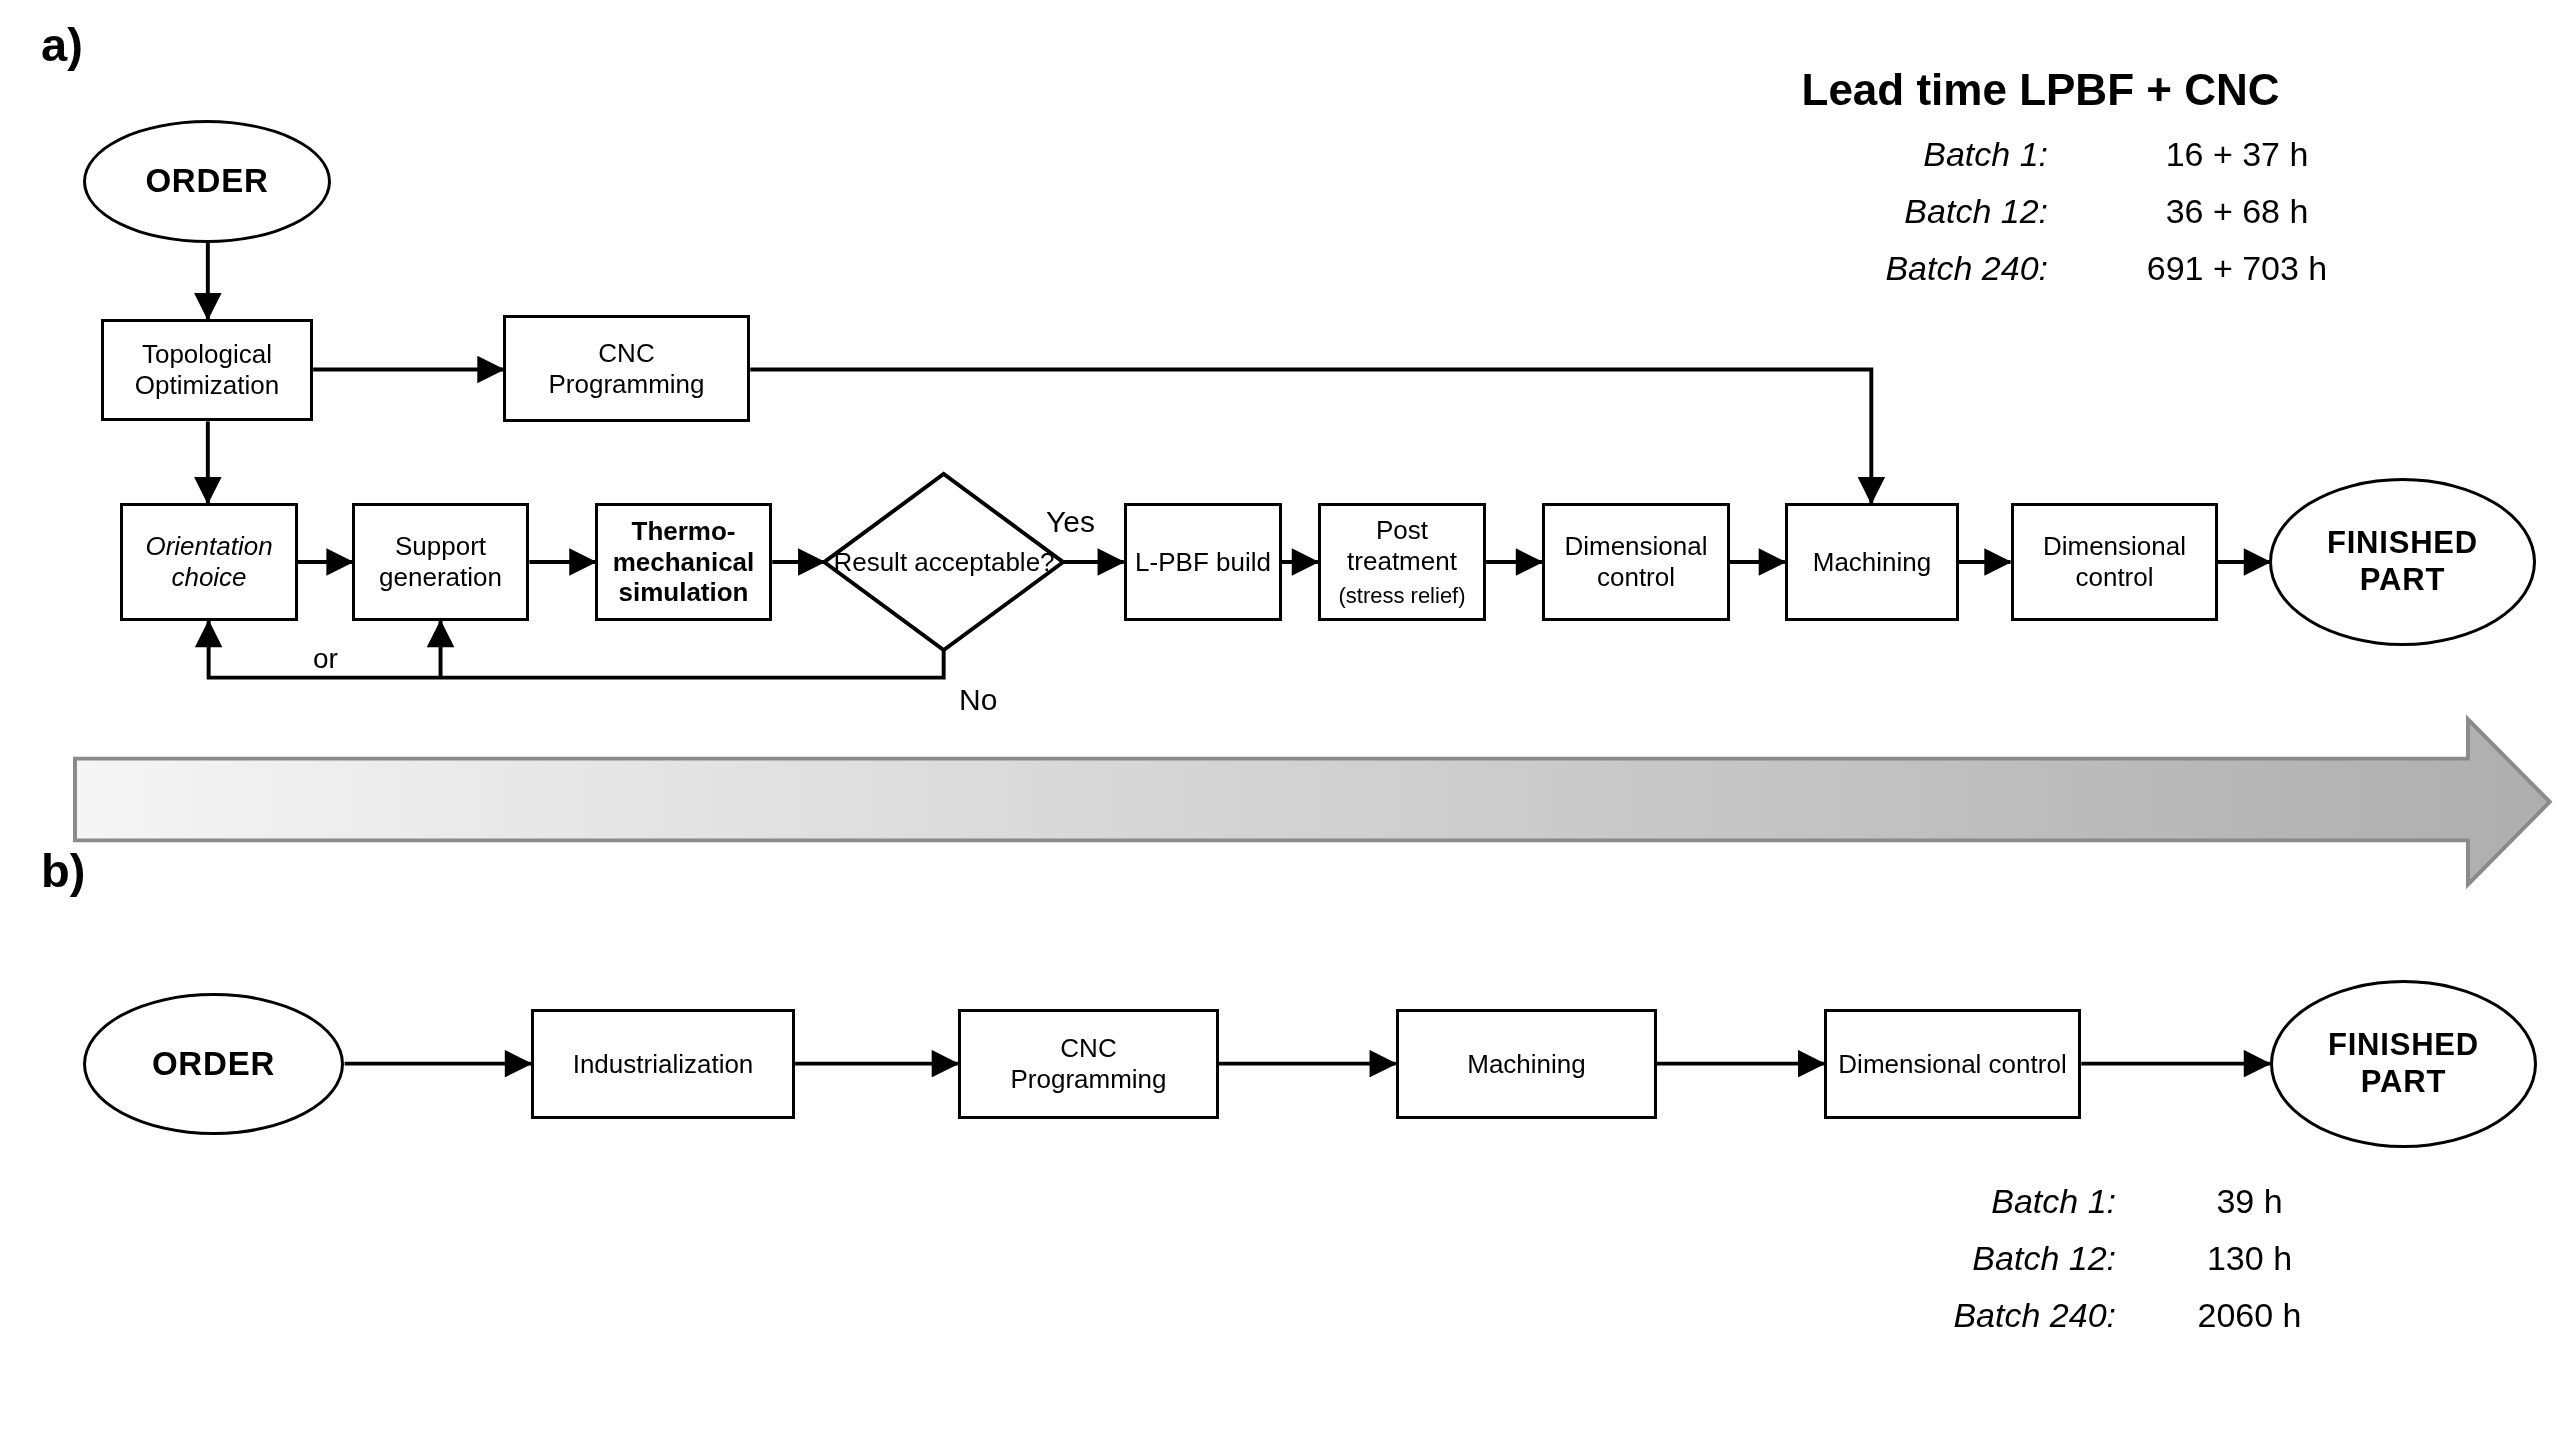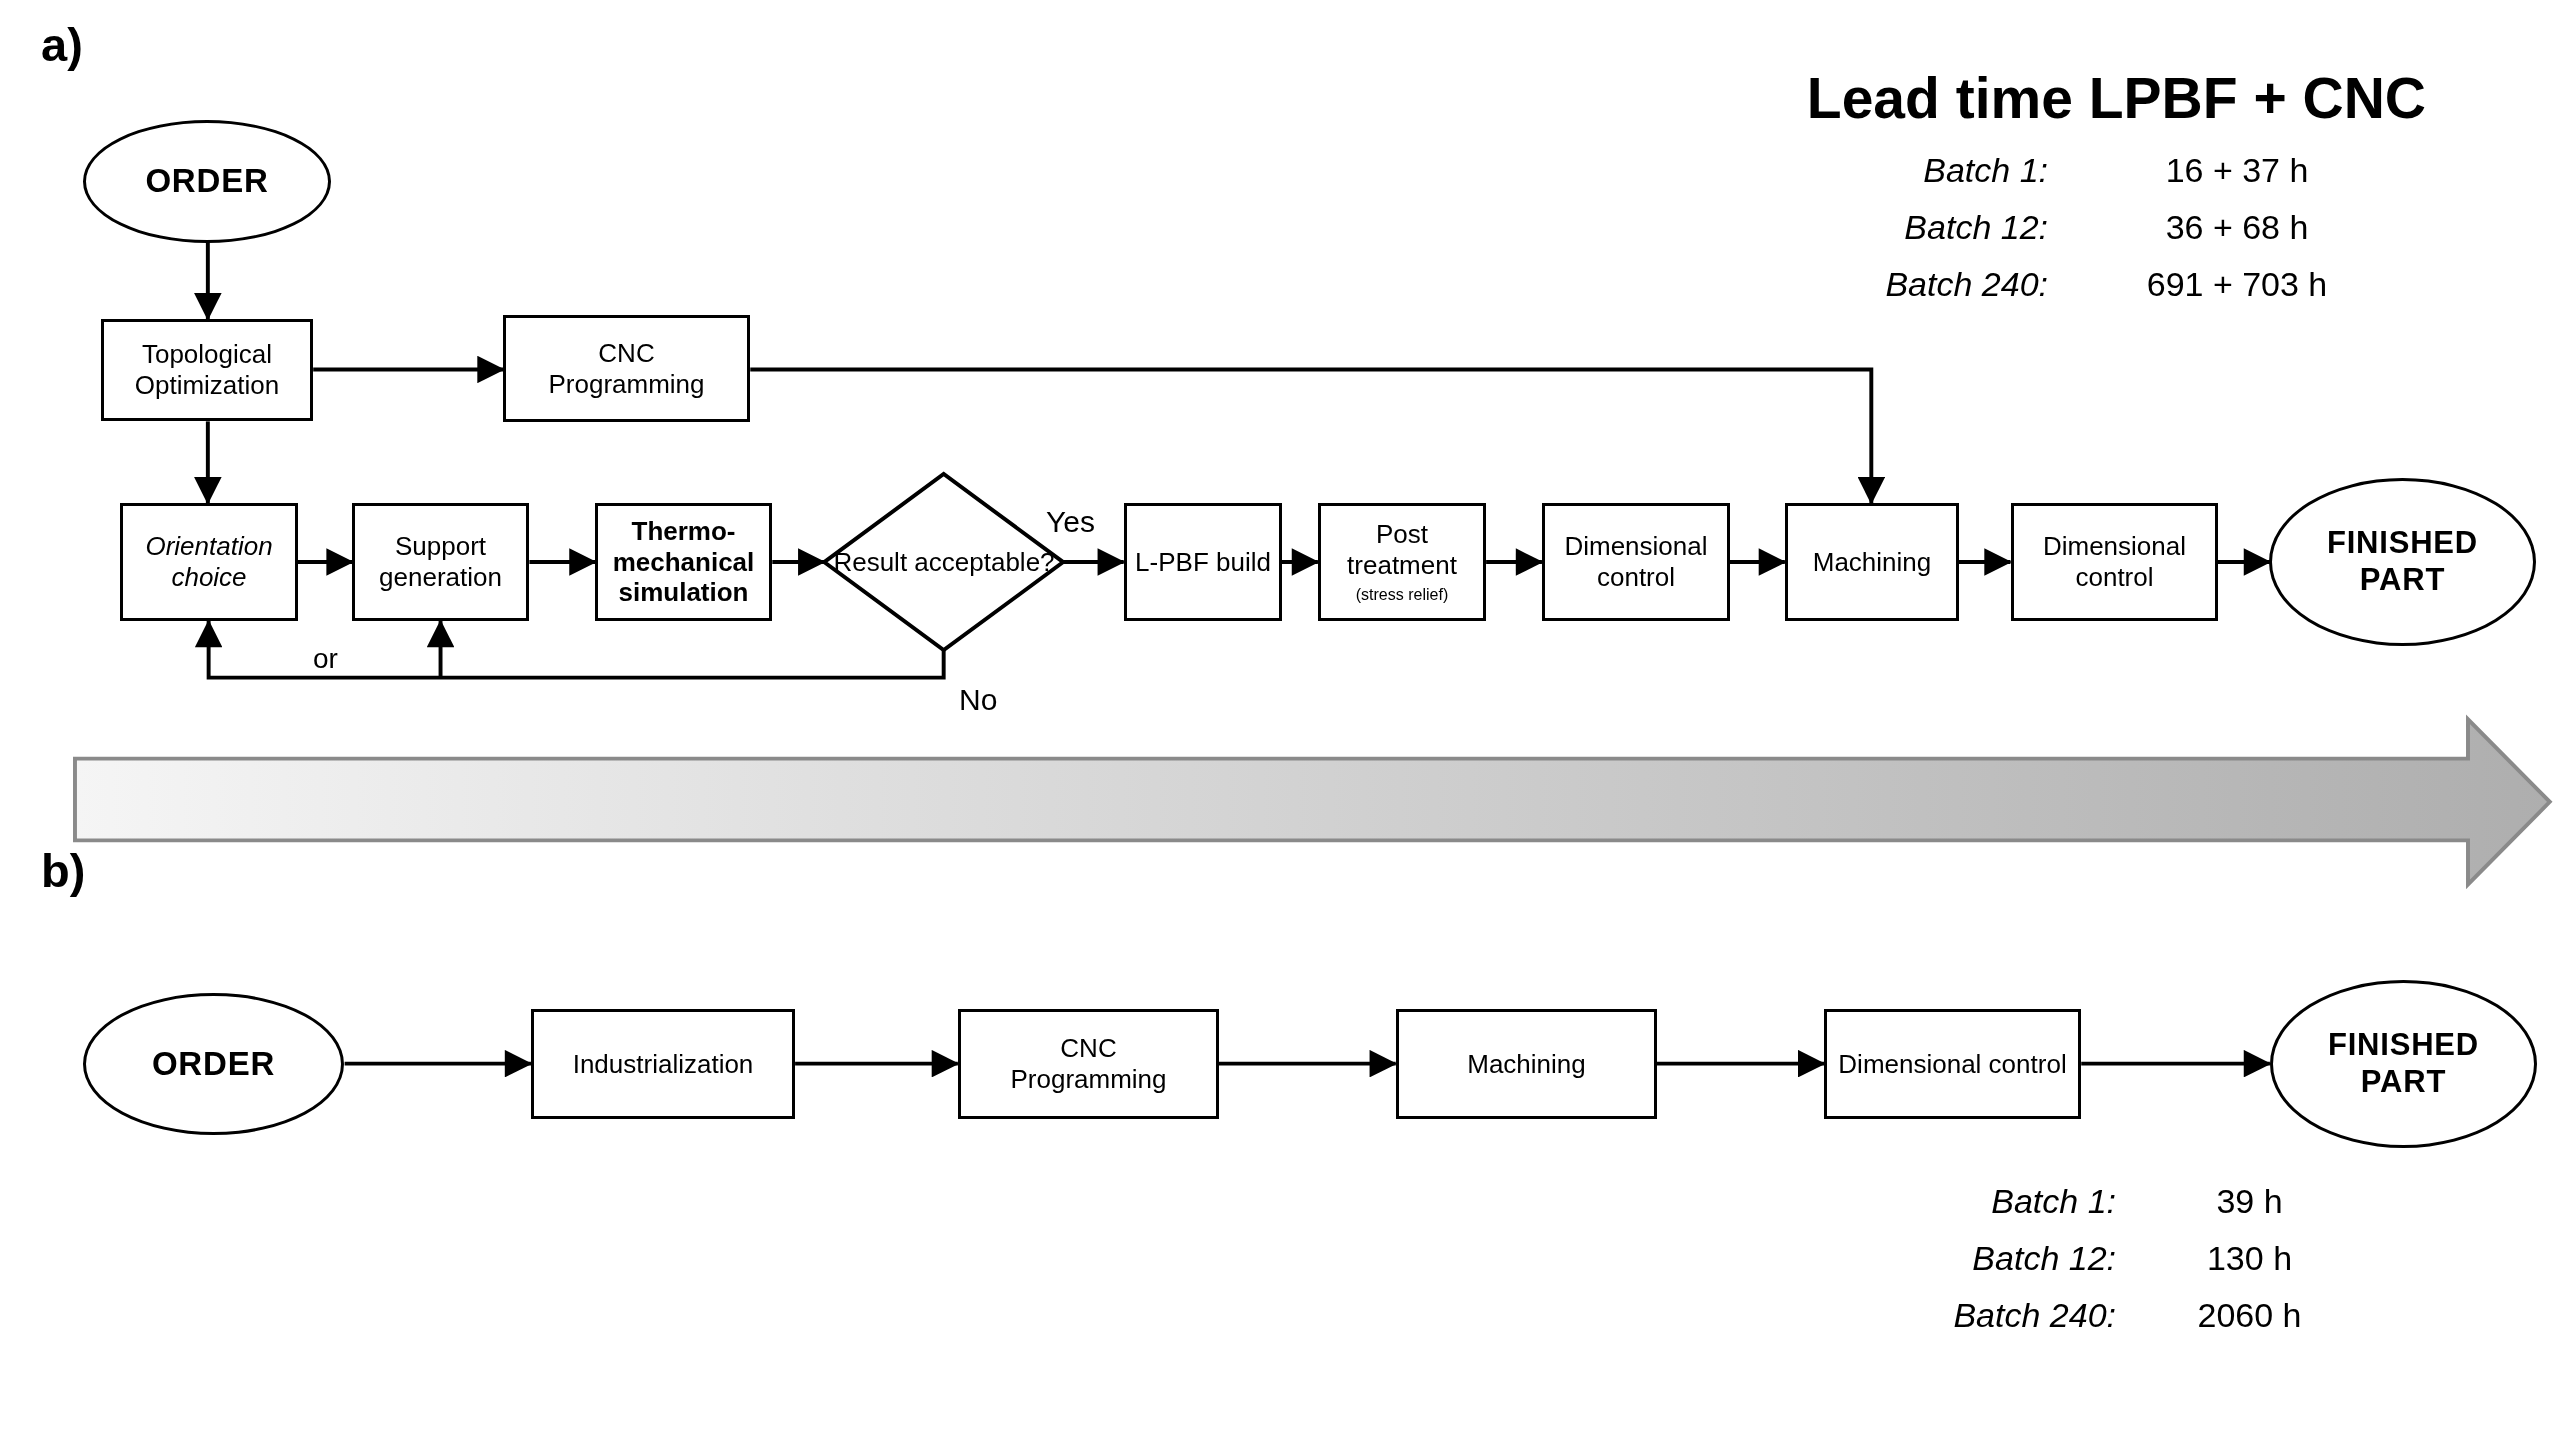--- a/index.html
+++ b/index.html
@@ -20,23 +20,23 @@
   .terminal{
     border-radius:50%;font-weight:700;font-size:33px;letter-spacing:0.8px;
   }
   .terminal.finish{font-size:31px;}
   .diamond-text{
     position:absolute;z-index:2;display:flex;align-items:center;justify-content:center;
     text-align:center;font-size:26px;line-height:1.18;background:transparent;
   }
   .edge-label{position:absolute;z-index:3;font-size:30px;}
   .edge-label.small{font-size:28px;}
-  .note{display:block;font-size:16px;margin-top:6px;}
+  .note{display:block;font-size:22px;margin-top:6px;}
   .lead{position:absolute;z-index:3;}
-  .lead-title{font-size:57px;font-weight:700;text-align:right;line-height:1.2;margin-bottom:9.4px;white-space:nowrap;}
+  .lead-title{font-size:44px;font-weight:700;text-align:center;line-height:1.2;margin-bottom:9.4px;white-space:nowrap;}
   .lead-row{display:flex;align-items:center;height:57px;font-size:34px;}
   .lead-label{text-align:right;font-style:italic;white-space:nowrap;}
   .lead-a .lead-label{width:393px;}
   .lead-b .lead-label{width:362px;}
   .lead-value{flex:1;text-align:center;white-space:nowrap;}
 </style>
 </head>
 <body>
 
 <div class="canvas">

